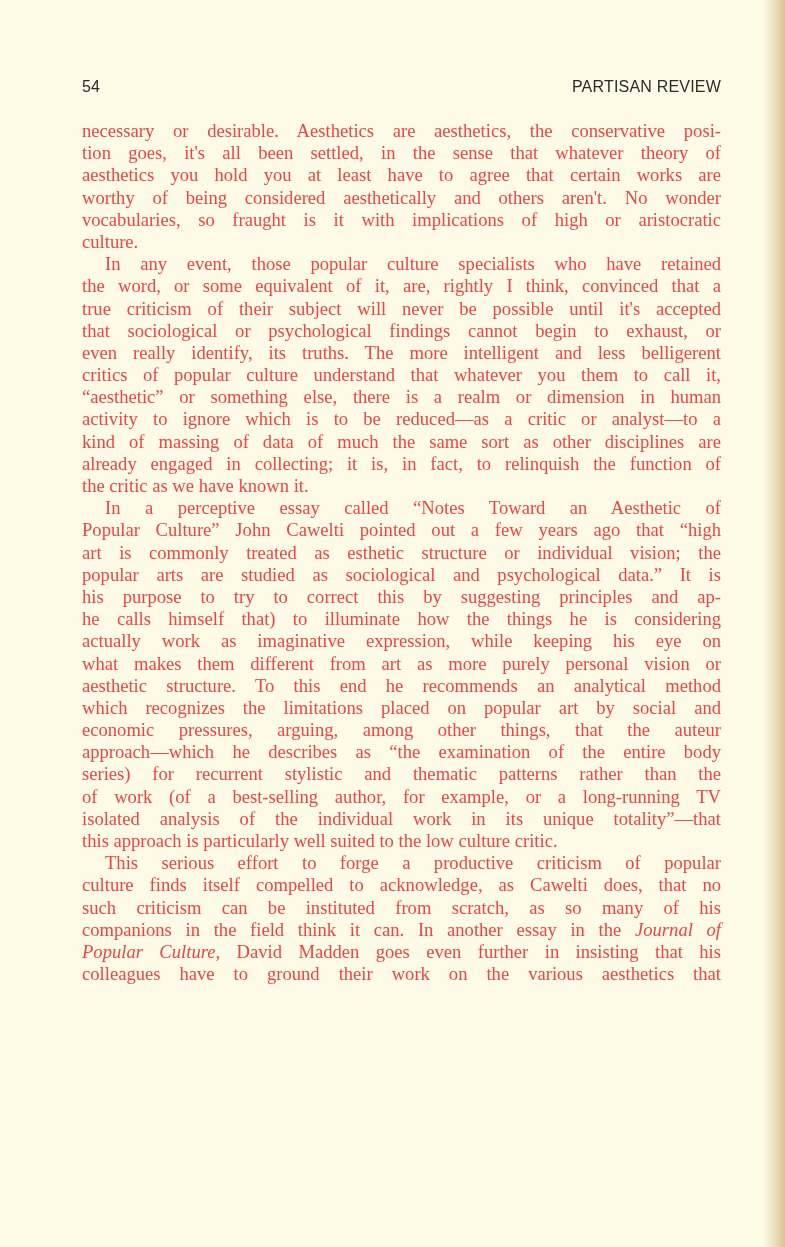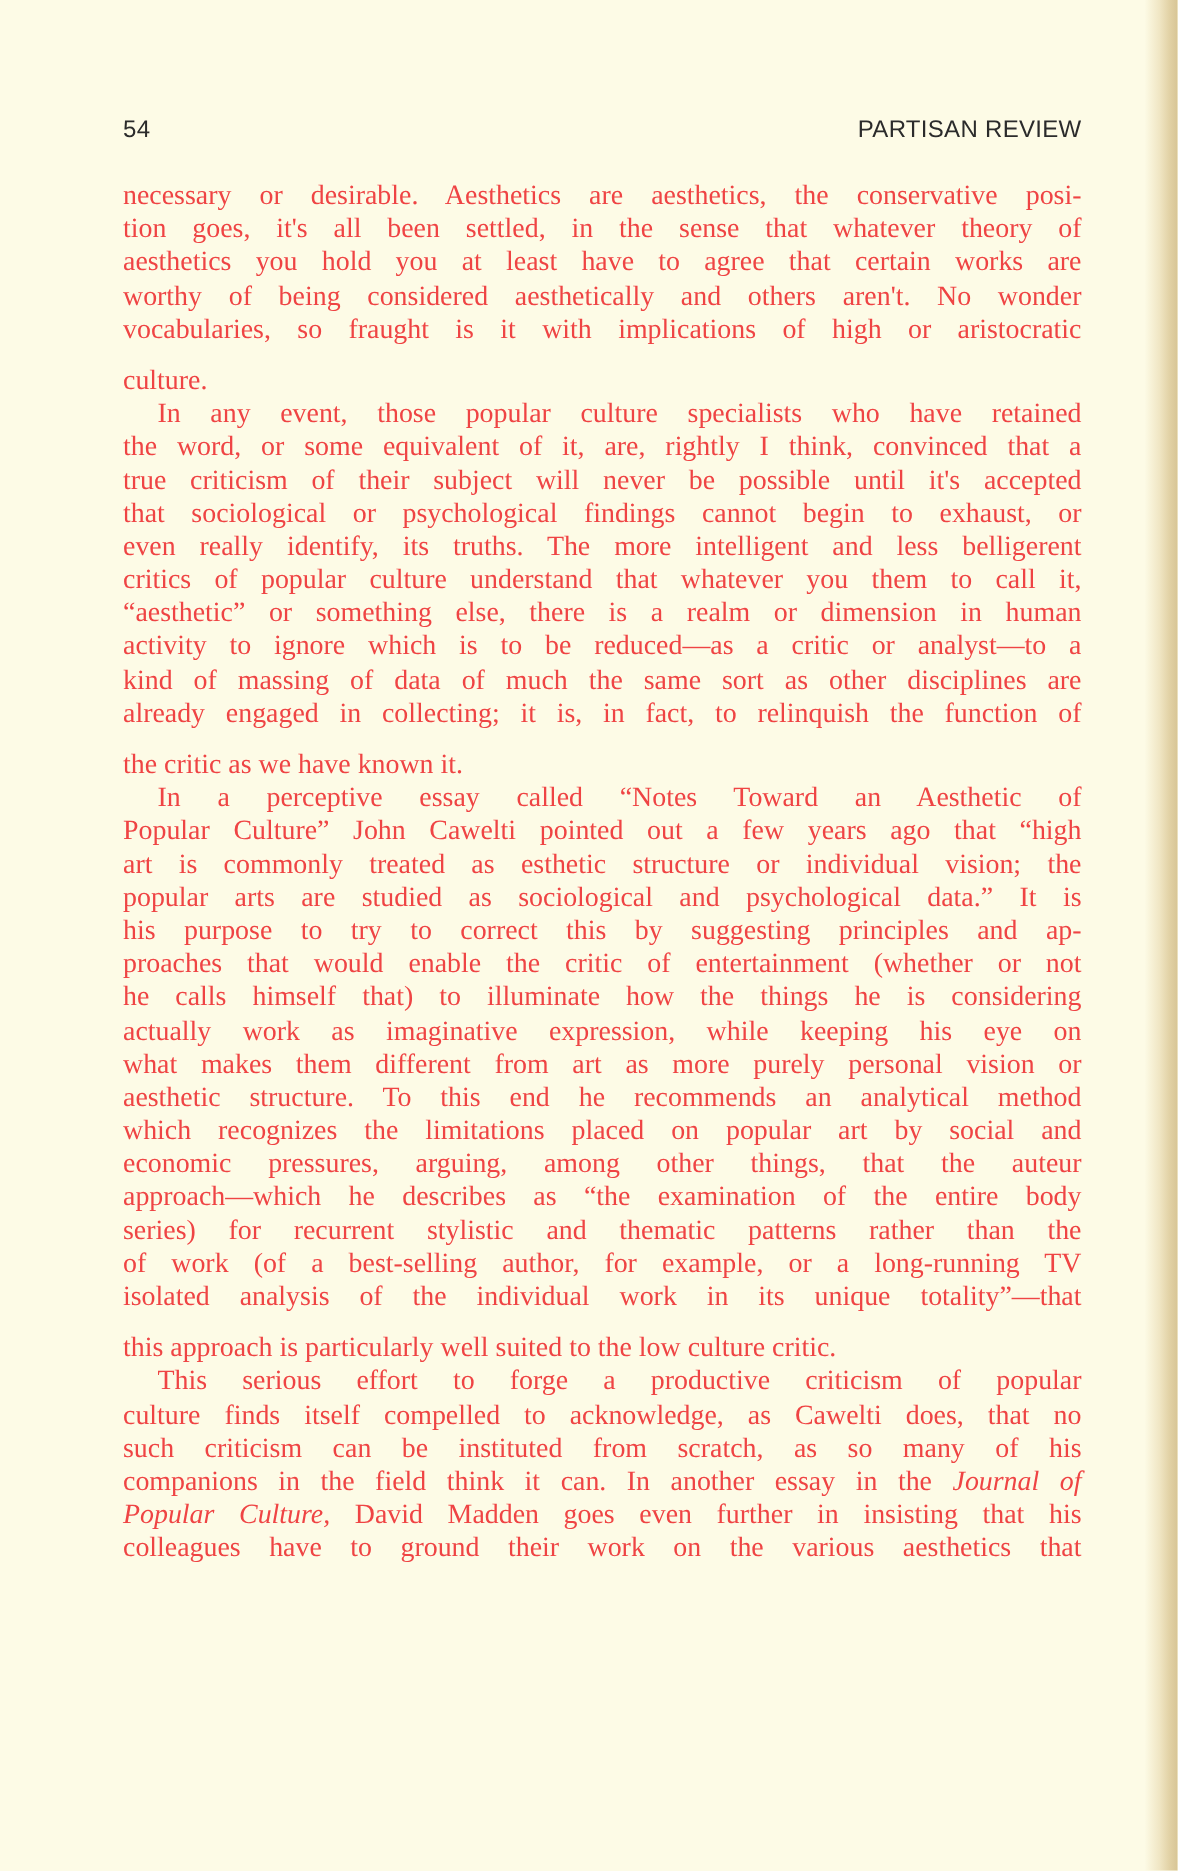--- a/index.html
+++ b/index.html
@@ -47,21 +47,20 @@
     }
     .line {
       display: block;
       text-align: justify;
       text-align-last: justify;
       white-space: nowrap;
       height: 22.2px;
     }
     .line.last {
       text-align-last: left;
-      margin-top: 12px;
     }
     .line.indent {
       padding-left: 23px;
     }
     em {
       font-style: italic;
       margin-top: 24px;
     }
   </style>
 </head>
@@ -92,21 +91,20 @@
         <span class="line">“aesthetic” or something else, there is a realm or dimension in human</span>
         <span class="line">activity to ignore which is to be reduced—as a critic or analyst—to a</span>
         <span class="line">kind of massing of data of much the same sort as other disciplines are</span>
         <span class="line">already engaged in collecting; it is, in fact, to relinquish the function of</span>
         <span class="line last">the critic as we have known it.</span>
         <span class="line indent">In a perceptive essay called “Notes Toward an Aesthetic of</span>
         <span class="line">Popular Culture” John Cawelti pointed out a few years ago that “high</span>
         <span class="line">art is commonly treated as esthetic structure or individual vision; the</span>
         <span class="line">popular arts are studied as sociological and psychological data.” It is</span>
         <span class="line">his purpose to try to correct this by suggesting principles and ap-</span>
-        <span class="line">proaches that would enable the critic of entertainment (whether or not</span>
         <span class="line">he calls himself that) to illuminate how the things he is considering</span>
         <span class="line">actually work as imaginative expression, while keeping his eye on</span>
         <span class="line">what makes them different from art as more purely personal vision or</span>
         <span class="line">aesthetic structure. To this end he recommends an analytical method</span>
         <span class="line">which recognizes the limitations placed on popular art by social and</span>
         <span class="line">economic pressures, arguing, among other things, that the auteur</span>
         <span class="line">approach—which he describes as “the examination of the entire body</span>
         <span class="line">series) for recurrent stylistic and thematic patterns rather than the</span>
         <span class="line">of work (of a best-selling author, for example, or a long-running TV</span>
         <span class="line">isolated analysis of the individual work in its unique totality”—that</span>

